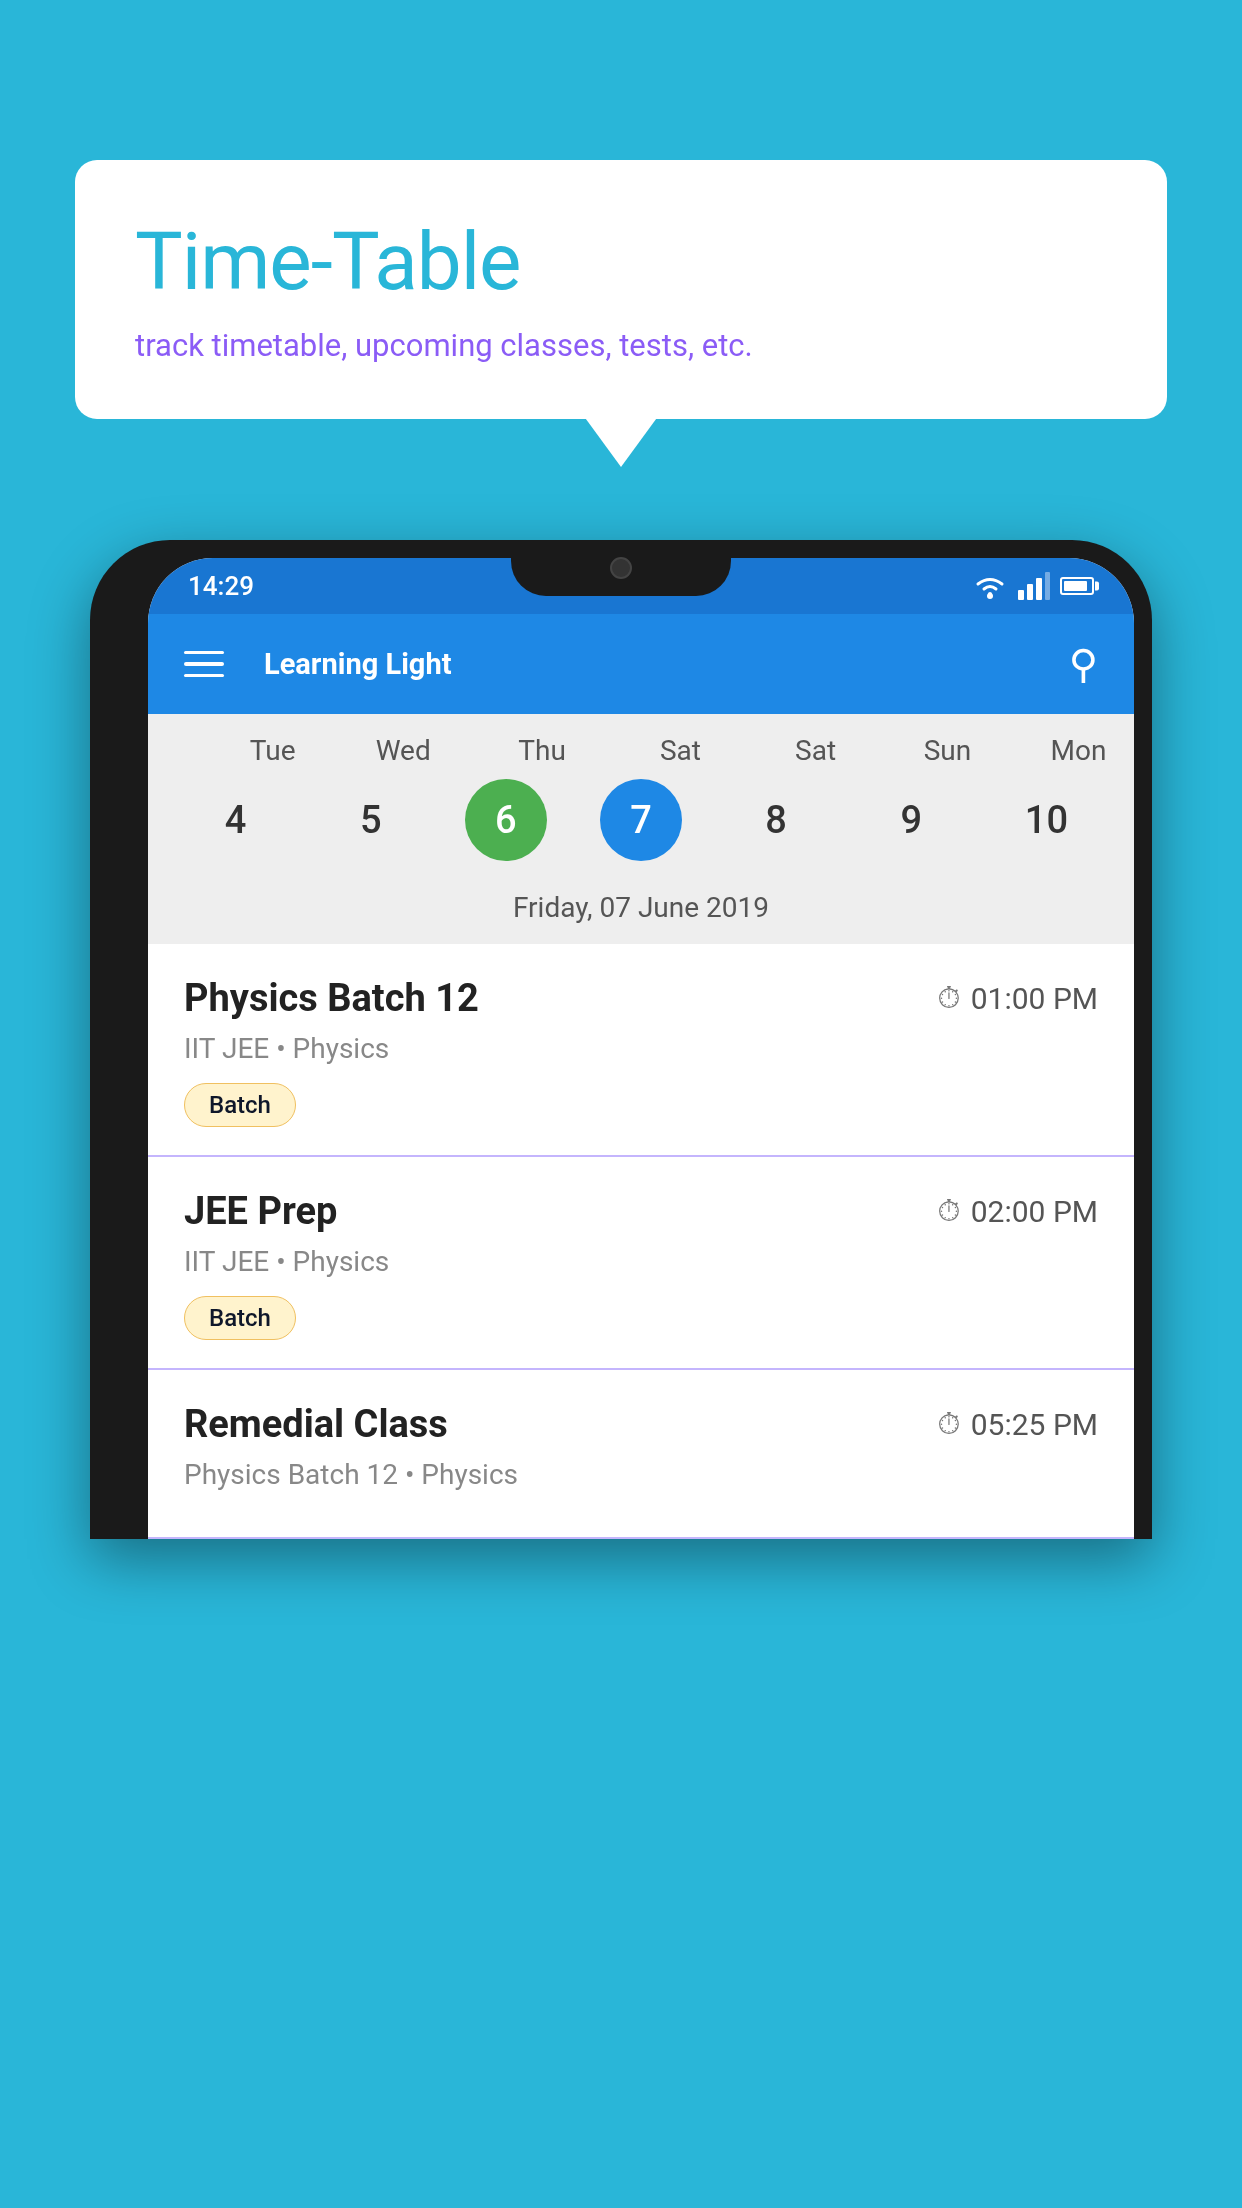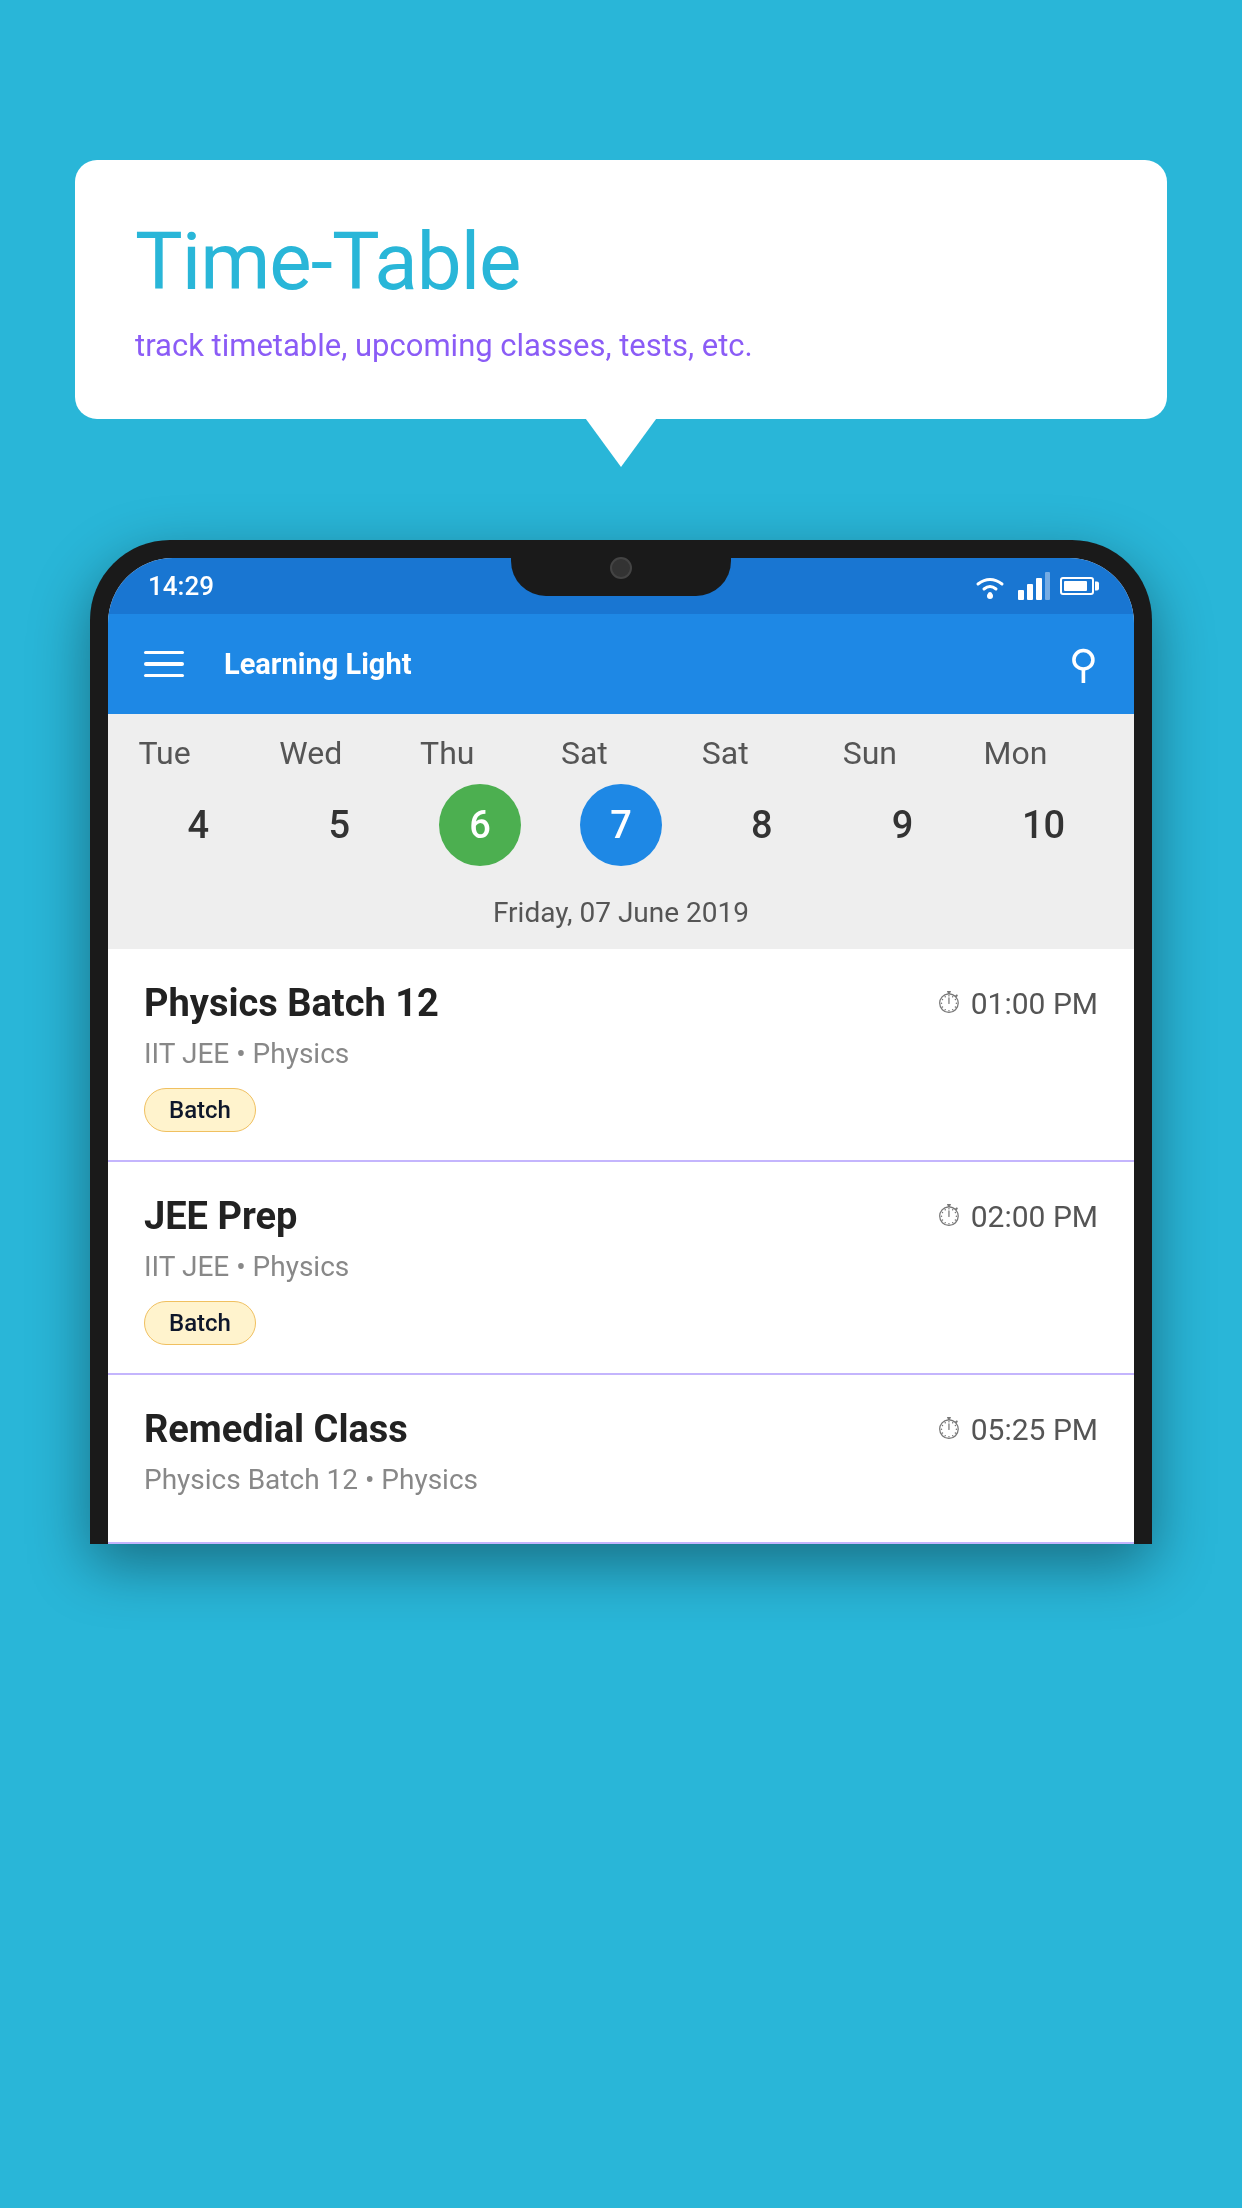--- a/index.html
+++ b/index.html
@@ -92,20 +92,21 @@
       height: 22px;
       background: #333;
       border-radius: 50%;
       border: 2px solid #444;
     }
 
     .phone-screen {
       background: #f5f5f5;
       border-radius: 65px 65px 0 0;
       overflow: hidden;
+      margin-left: 40px;
     }
 
     
     .status-bar {
       background: #1976d2;
       height: 56px;
       display: flex;
       align-items: center;
       justify-content: space-between;
       padding: 0 40px;
@@ -196,23 +197,23 @@
       padding: 20px 0 0 0;
     }
 
     .day-headers {
       display: flex;
       justify-content: space-around;
       padding: 0 20px 12px 20px;
     }
 
     .day-header {
-      font-size: 32px;
+      font-size: 28px;
       color: #555;
-      text-align: left;
+      text-align: right;
       width: 120px;
     }
 
     .day-numbers {
       display: flex;
       justify-content: space-around;
       padding: 0 20px 20px 20px;
     }
 
     .day-number {

